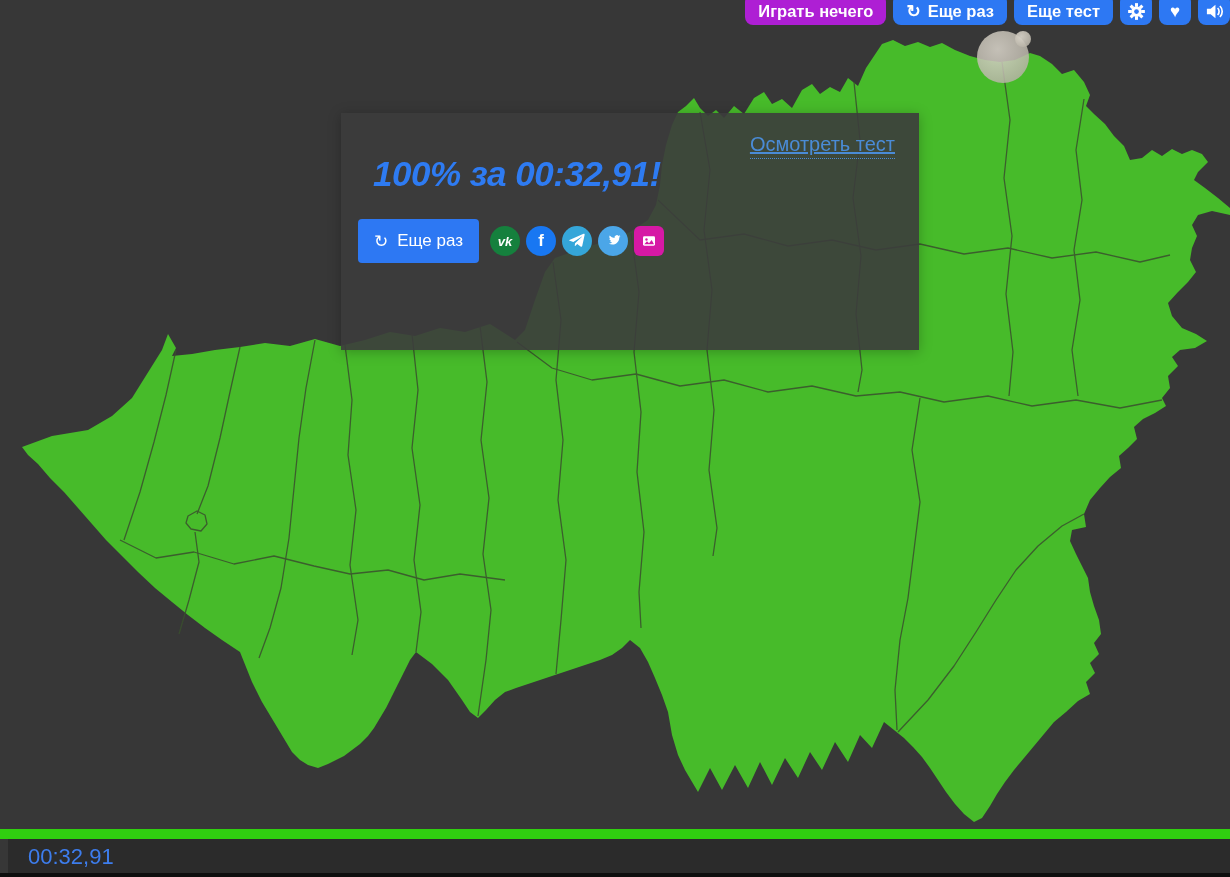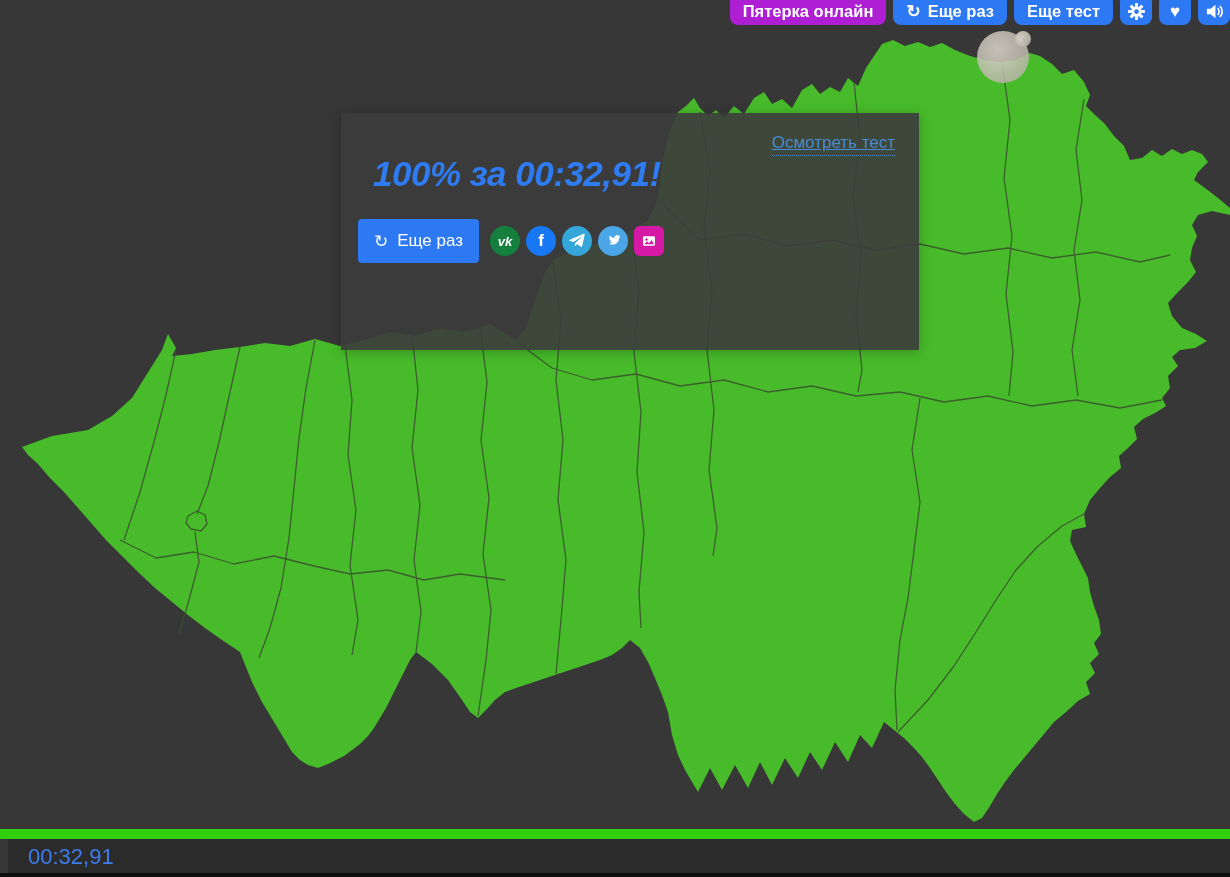--- a/index.html
+++ b/index.html
@@ -17,21 +17,21 @@
           padding:3px 13px 0 13px;cursor:pointer;box-sizing:border-box;}
   .tb-btn.magenta{background:#ae1fd4;}
   .tb-btn.square{width:32px;padding:3px 0 0 0;}
   .glyph-refresh{font-size:17px;line-height:1;}
   .glyph-heart{font-size:17px;line-height:1;}
 
   
   .dialog{position:absolute;left:341px;top:113px;width:578px;height:237px;z-index:20;
           background:rgba(60,60,60,0.9);box-sizing:border-box;padding:26px 24px 0 17px;
           box-shadow:0 2px 12px rgba(0,0,0,0.25);}
-  .review-link{position:absolute;top:20px;right:24px;font-size:17px;color:#4a8bd6;
+  .review-link{position:absolute;top:20px;right:24px;font-size:20px;color:#4a8bd6;
                text-decoration:underline;border-bottom:1px dotted #4a8bd6;
                padding-bottom:2px;cursor:pointer;}
   .dlg-title{margin:15px;color:#2e7bf2;font-style:italic;font-weight:700;font-size:35px;
              letter-spacing:-0.5px;}
   .dlg-sub{margin:27px 0 0 0;color:#2e7bf2;font-style:italic;font-weight:700;font-size:21px;}
   .dlg-msg{margin:20px 0 0 0;color:#f1f1f1;font-size:17.5px;}
   .dlg-row{display:flex;align-items:center;margin-top:25px;}
   .dlg-again{height:44px;min-width:121px;background:#2d78f3;border:none;border-radius:4px;
              color:#fff;font-family:"Liberation Sans",sans-serif;font-size:17px;
              display:flex;align-items:center;justify-content:center;gap:9px;cursor:pointer;}
@@ -105,21 +105,21 @@
           <stop offset="100%" stop-color="#b3aea2"></stop>
         </radialGradient>
       </defs>
       <circle cx="1003" cy="57" r="26" fill="url(#ballGrad)" fill-opacity="0.85"></circle>
       <circle cx="1023" cy="39" r="8" fill="url(#ballGrad)" fill-opacity="0.9"></circle>
     </g>
   </svg>
 
   <div class="toolbar">
     <button class="tb-btn magenta">
-      <span>Пятерка онлайн</span>
+      <span>Играть нечего</span>
     </button>
     <button class="tb-btn">
       <span class="glyph-refresh">↻</span>
       <span>Еще раз</span>
     </button>
     <button class="tb-btn">
       <span>Еще тест</span>
     </button>
     <button class="tb-btn square">
       <svg width="19" height="19" viewBox="-10 -10 20 20">

